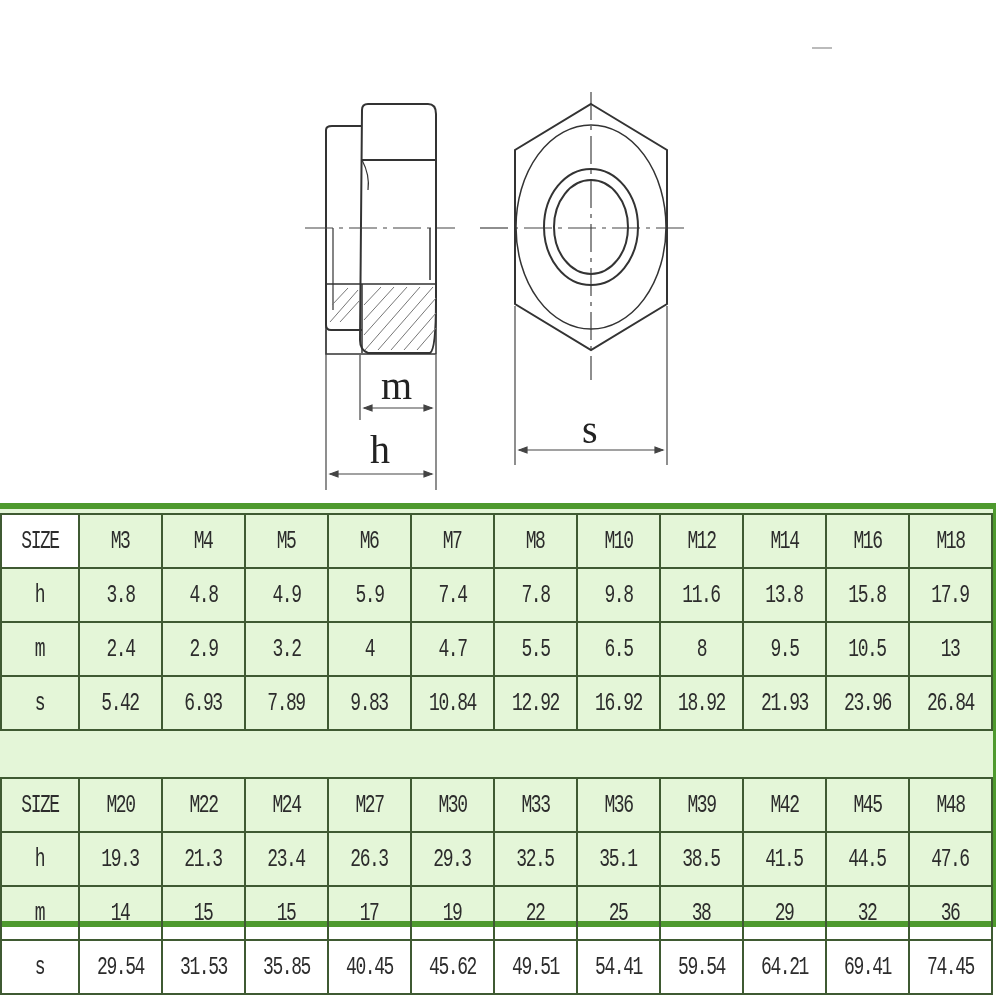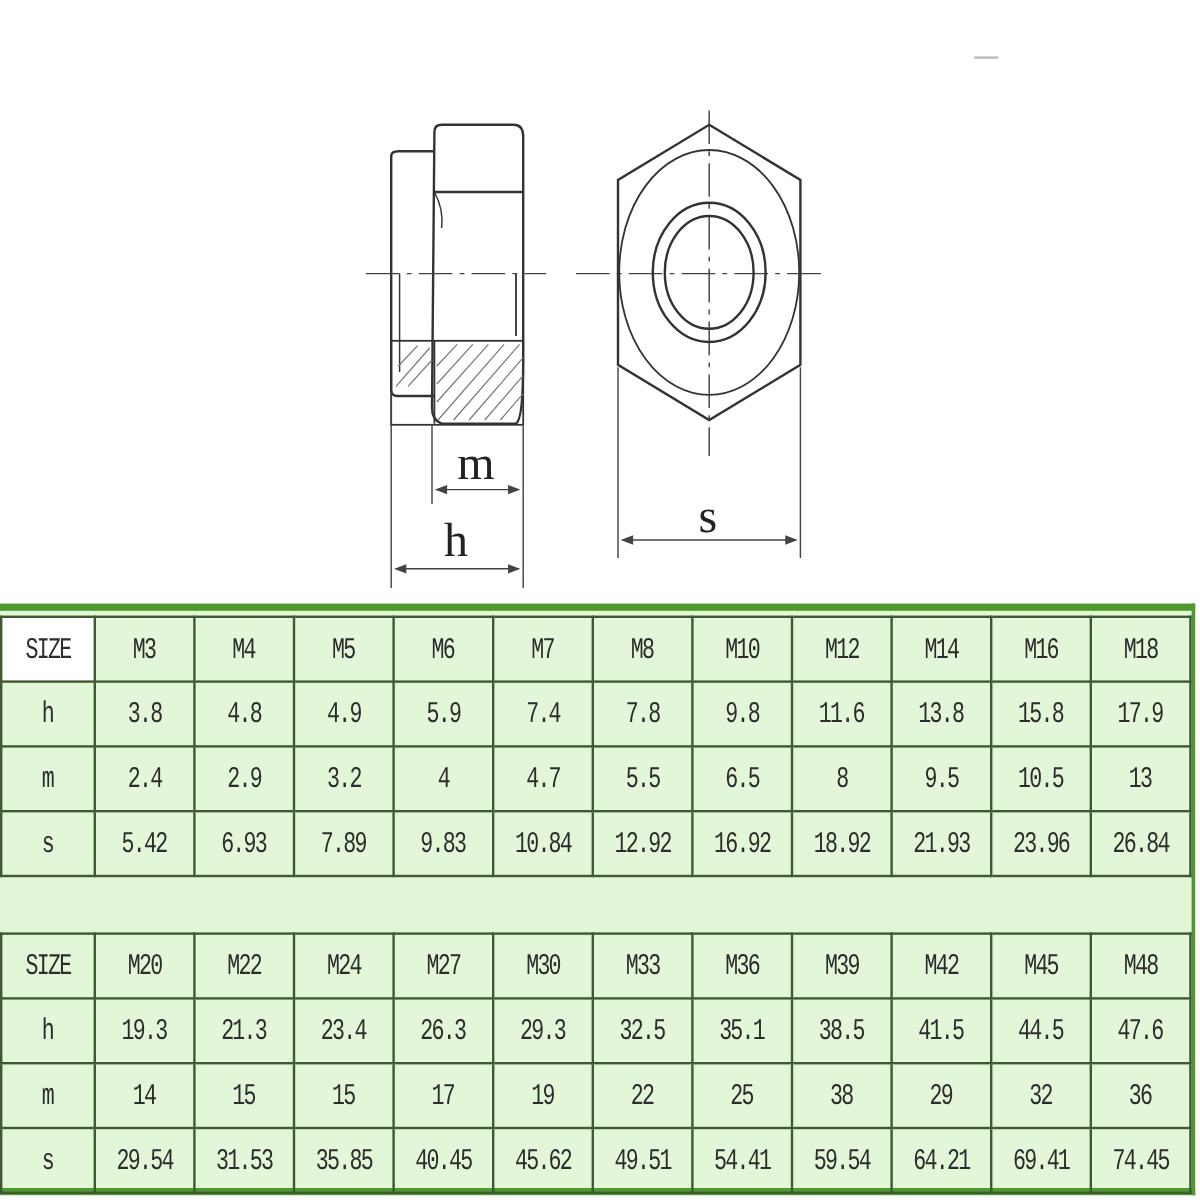--- a/index.html
+++ b/index.html
@@ -1,18 +1,18 @@
 <!DOCTYPE html>
 <html><head>
 <meta charset="utf-8">
 <style>
   html, body { margin:0; padding:0; background:#ffffff; }
   body { width:1000px; height:1000px; position:relative; overflow:hidden; font-family:"Liberation Mono", monospace; }
   .drawing { position:absolute; left:0; top:0; width:1000px; height:500px; }
-  .table-wrap { position:absolute; left:0; top:503px; width:996px; height:493px; background:#e4f6d8; border-top:6px solid #4e9a2e; border-bottom:6px solid #4e9a2e; border-right:3px solid #4e9a2e; box-sizing:border-box; }
+  .table-wrap { position:absolute; left:0; top:503px; width:996px; height:424px; background:#e4f6d8; border-top:6px solid #4e9a2e; border-bottom:6px solid #4e9a2e; border-right:3px solid #4e9a2e; box-sizing:border-box; }
   table { border-collapse:collapse; position:absolute; left:0; width:993px; table-layout:fixed; }
   td { border:2px solid #3f5a32; height:52px; text-align:center; vertical-align:middle; font-family:"Liberation Mono", monospace; font-size:25px; color:#2c2c2c; padding:0; letter-spacing:-2px; transform-origin:center; }
   td span { display:inline-block; transform:scaleX(0.72); }
   td.label-cell { width:76px; }
   td.size-header { background:#ffffff; }
   .t1 { top:4px; }
   .t2 { top:268px; }
   .gap-row { position:absolute; left:0; top:214px; width:993px; height:54px; }
 </style>
 </head>

